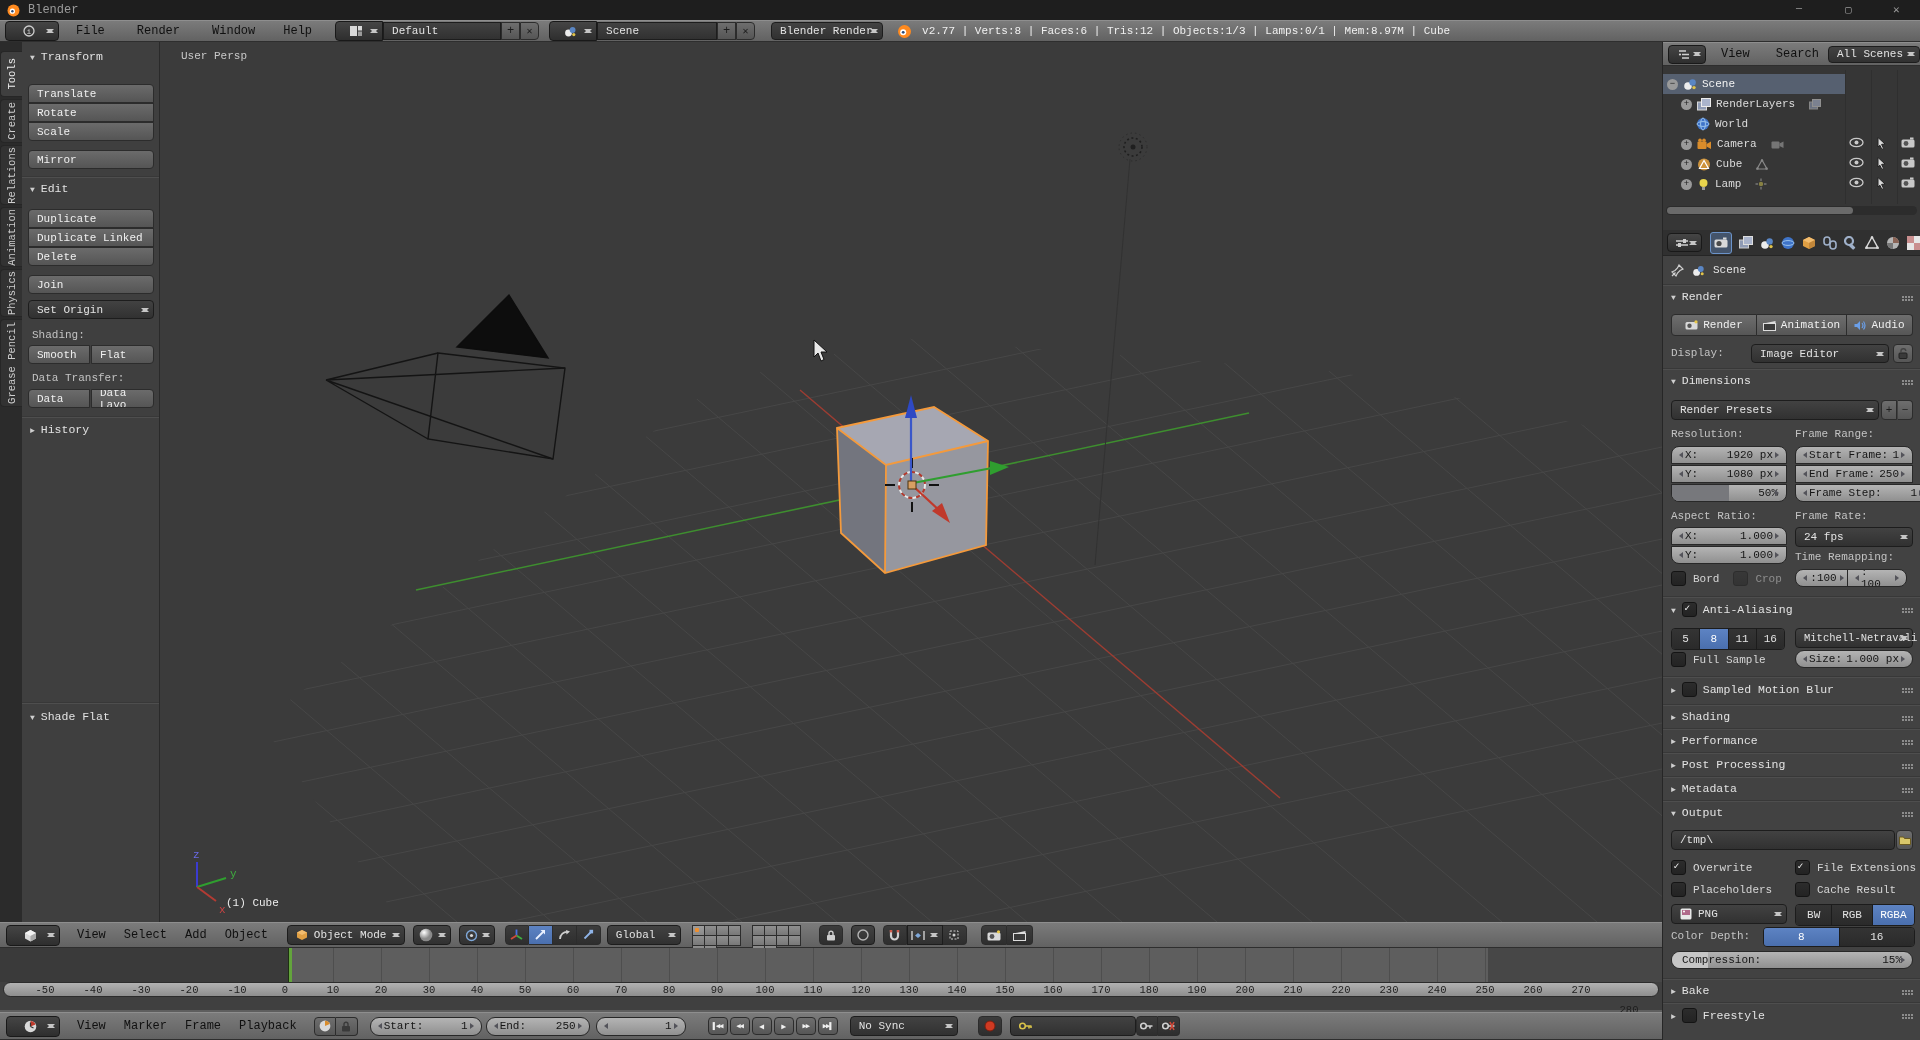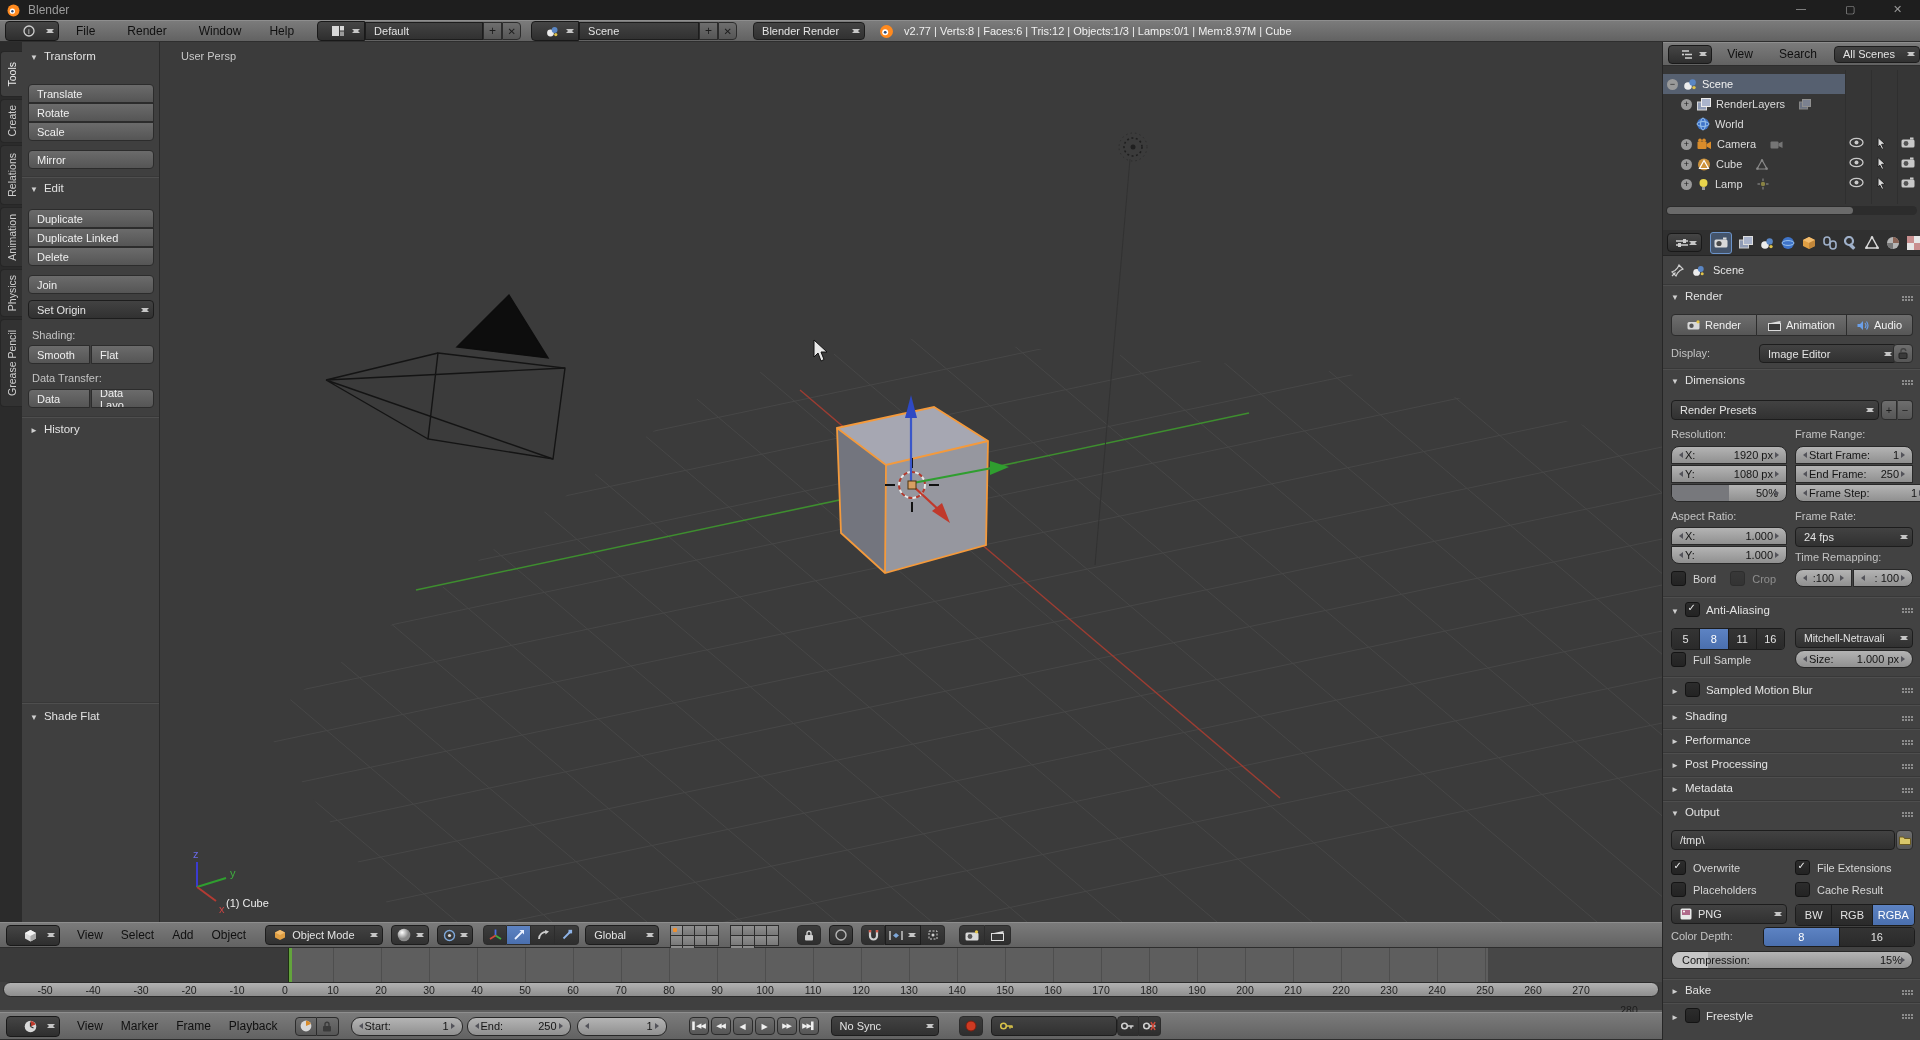--- a/index.html
+++ b/index.html
@@ -1,17 +1,17 @@
 <!DOCTYPE html>
 <html><head>
 <meta charset="utf-8">
 <style>
   html,body{margin:0;padding:0;background:#202020}
   #root{position:relative;width:1920px;height:1040px;overflow:hidden;background:#a3a3a3;
-        font-family:Liberation Sans, sans-serif;font-size:11px;color:#ddd;-webkit-font-smoothing:antialiased}
+        font-family:Liberation Mono, monospace;font-size:11px;color:#ddd;-webkit-font-smoothing:antialiased}
   .abs{position:absolute}
   .flex{display:flex;align-items:center}
   
   .bar{background:linear-gradient(#7b7b7b,#626262);border-top:1px solid #8e8e8e;border-bottom:1px solid #2e2e2e;box-sizing:border-box}
   .menu{color:#101010;font-size:12px;padding:0 9px;white-space:nowrap;cursor:default}
   
   .ebtn{position:relative;background:linear-gradient(#454545,#2e2e2e);border:1px solid #191919;border-radius:4px;
         height:18px;display:flex;align-items:center;justify-content:center;padding:0 11px 0 5px}
   
   .dd{position:relative;background:linear-gradient(#424242,#313131);border:1px solid #1d1d1d;border-radius:4px;
@@ -345,21 +345,21 @@
         <span class="ic">
           <svg width="12" height="11">
               <path d="M1,2 h7 M4,5.5 h7 M4,9 h7" stroke="#cfcfcf" stroke-width="1.6"></path>
               <circle cx="2" cy="5.5" r="1.1" fill="#cfcfcf"></circle>
             </svg>
         </span>
           <span class="updn"></span>
       </div>
       <span class="menu" style="margin-left:6px">View</span>
       <span class="menu" style="margin-left:8px">Search</span>
-      <div class="dd" style="margin-left:8px;width:104px;height:17px">
+      <div class="dd" style="margin-left:0;width:104px;height:17px">
         <span>All Scenes</span>
           <span class="updn"></span>
       </div>
     </div>
 
     <div class="abs" style="left:182px;top:28px;bottom:26px;width:1px;background:#2f2f2f"></div>
     <div class="abs" style="left:208px;top:28px;bottom:26px;width:1px;background:#2f2f2f"></div>
     <div class="abs" style="left:234px;top:28px;bottom:26px;width:1px;background:#2f2f2f"></div>
 
     <div class="abs" style="left:0;top:32px;width:258px">
@@ -649,21 +649,21 @@
             <svg width="12" height="11">
               <polygon points="0.5,4 3,4 6,1 6,10 3,7 0.5,7" fill="#6b9fe8"></polygon>
               <path d="M8,3 Q10,5.5 8,8 M9.5,1.5 Q12.5,5.5 9.5,9.5" fill="none" stroke="#6b9fe8" stroke-width="1.2"></path>
             </svg>
           </span>
         <span>Audio</span>
       </div>
     </div>
 
     <div class="abs plab" style="left:8px;top:117px">Display:</div>
-    <div class="dd" style="position:absolute;left:96px;top:114px;width:138px;height:19px">
+    <div class="dd" style="position:absolute;left:88px;top:114px;width:138px;height:19px">
       <span>Image Editor</span>
         <span class="updn"></span>
     </div>
     <div class="btn rnd" style="position:absolute;left:230px;top:114px;width:20px;height:19px">
       <span class="ic">
           <svg width="10" height="11">
             <rect x="1" y="5" width="8" height="5.5" rx="1" fill="#3a3a3a" stroke="#222"></rect>
             <path d="M3,5 V3.2 A2.4,2.4 0 0,1 7.8,3" fill="none" stroke="#444" stroke-width="1.4"></path>
           </svg>
         </span>
@@ -729,21 +729,21 @@
 
     <div class="abs flex" style="left:8px;top:341px;gap:0">
       <span class="chk"></span>
       <span class="clabel">Bord</span>
       <span class="chk dim" style="margin-left:14px"></span>
       <span class="clabel" style="opacity:.5">Crop</span>
     </div>
     <div class="num" style="position:absolute;left:132px;top:339px;width:57px;height:18px;border-radius:8px 0 0 8px;justify-content:center">
       <span>:100</span>
     </div>
-    <div class="num" style="position:absolute;left:190px;top:339px;width:60px;height:18px;border-radius:0 8px 8px 0;justify-content:flex-end">
+    <div class="num" style="position:absolute;left:184px;top:339px;width:60px;height:18px;border-radius:0 8px 8px 0;justify-content:flex-end">
       <span>: 100</span>
     </div>
 
     <div class="sep" style="top:366px"></div>
     <div class="ph abs" style="left:8px;top:372px">
       <span class="tri-d"></span>
       <span class="chk on"></span>
       <span>Anti-Aliasing</span>
     </div>
     <span class="grip" style="top:378px"></span>

